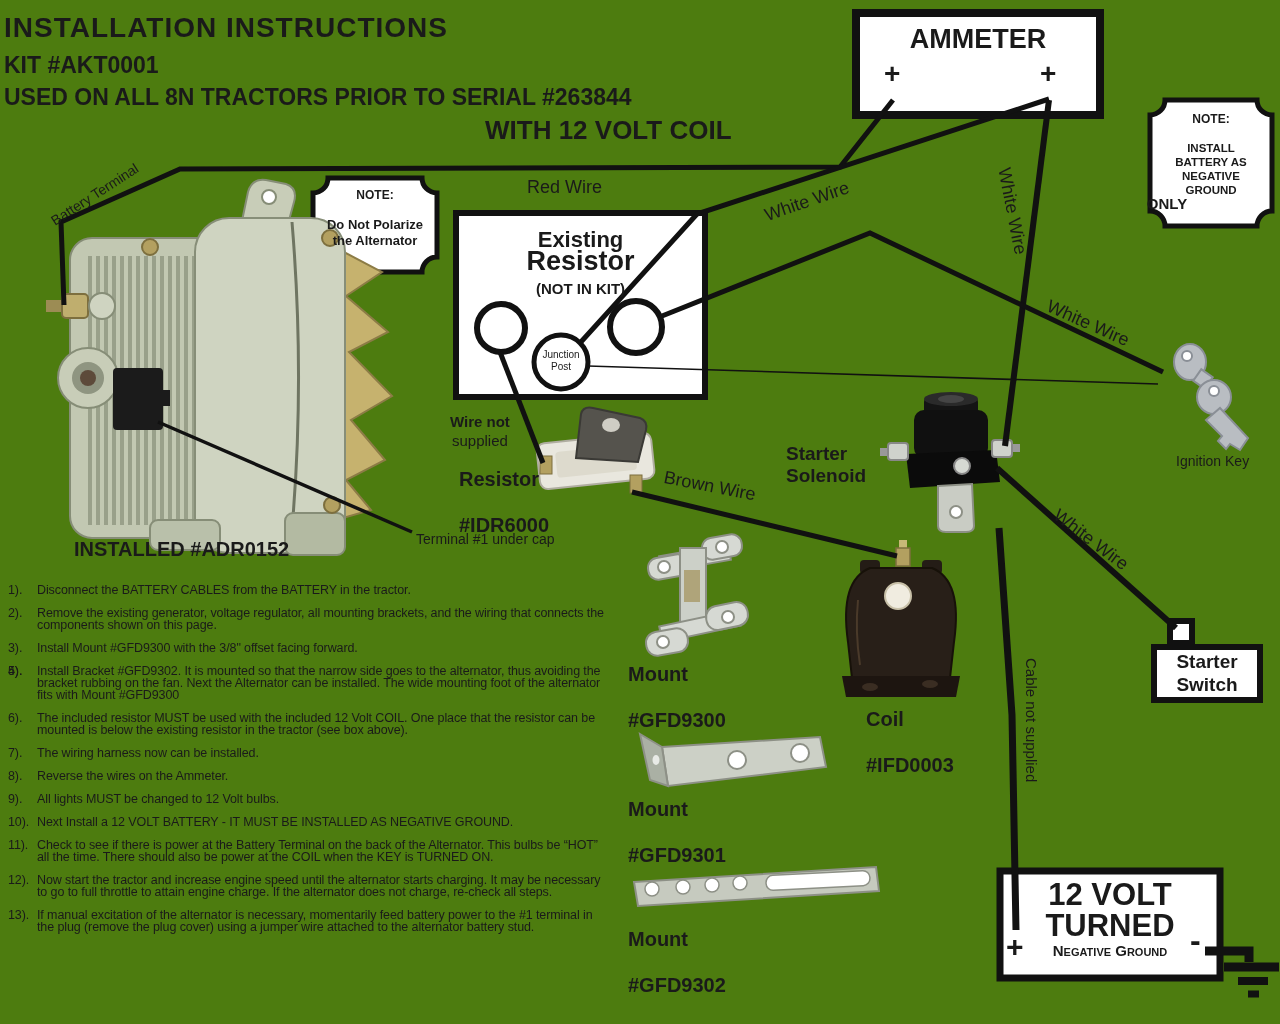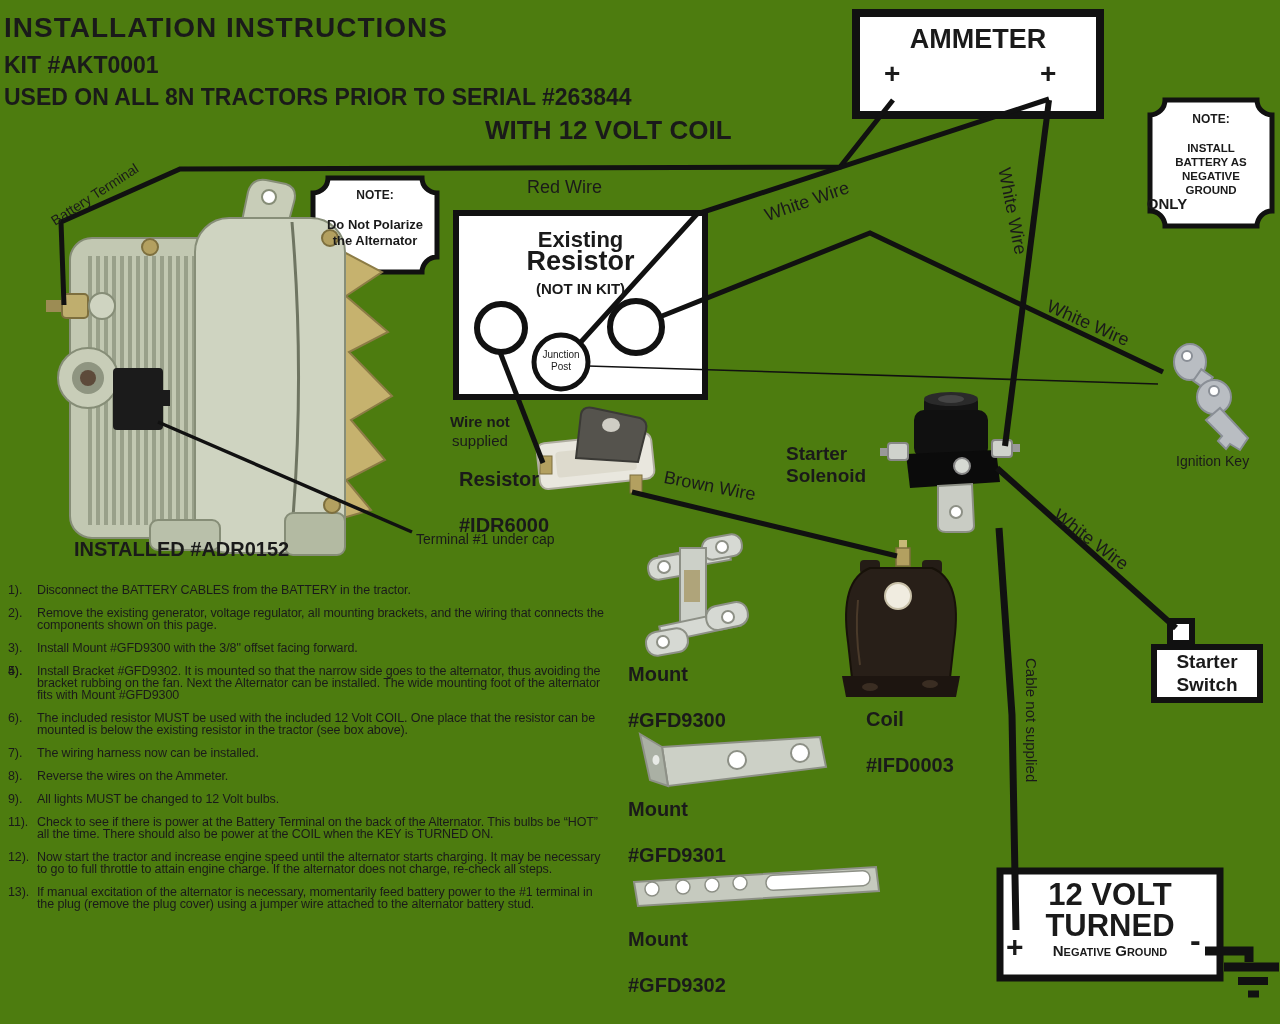--- a/index.html
+++ b/index.html
@@ -258,18 +258,19 @@
   <ol class="steps">
     <li><span class="num">1).</span><span>Disconnect the BATTERY CABLES from the BATTERY in the tractor.</span></li>
     <li><span class="num">2).</span><span>Remove the existing generator, voltage regulator, all mounting brackets, and the wiring that connects the components shown on this page.</span></li>
     <li><span class="num">3).</span><span>Install Mount #GFD9300 with the 3/8" offset facing forward.</span></li>
     <li><span class="num">4).</span></li>
     <li><span class="num">5).</span><span>Install Bracket #GFD9302. It is mounted so that the narrow side goes to the alternator, thus avoiding the bracket rubbing on the fan. Next the Alternator can be installed. The wide mounting foot of the alternator fits with Mount #GFD9300</span></li>
     <li><span class="num">6).</span><span>The included resistor MUST be used with the included 12 Volt COIL. One place that the resistor can be mounted is below the existing resistor in the tractor (see box above).</span></li>
     <li><span class="num">7).</span><span>The wiring harness now can be installed.</span></li>
     <li><span class="num">8).</span><span>Reverse the wires on the Ammeter.</span></li>
     <li><span class="num">9).</span><span>All lights MUST be changed to 12 Volt bulbs.</span></li>
+    <li><span class="num">10).</span><span>Next Install a 12 VOLT BATTERY - IT MUST BE INSTALLED AS NEGATIVE GROUND.</span></li>
     <li><span class="num">11).</span><span>Check to see if there is power at the Battery Terminal on the back of the Alternator. This bulbs be “HOT” all the time. There should also be power at the COIL when the KEY is TURNED ON.</span></li>
     <li><span class="num">12).</span><span>Now start the tractor and increase engine speed until the alternator starts charging. It may be necessary to go to full throttle to attain engine charge. If the alternator does not charge, re-check all steps.</span></li>
     <li><span class="num">13).</span><span>If manual excitation of the alternator is necessary, momentarily feed battery power to the #1 terminal in the plug (remove the plug cover) using a jumper wire attached to the alternator battery stud.</span></li>
   </ol>
 
 </div>
 
 </body></html>

